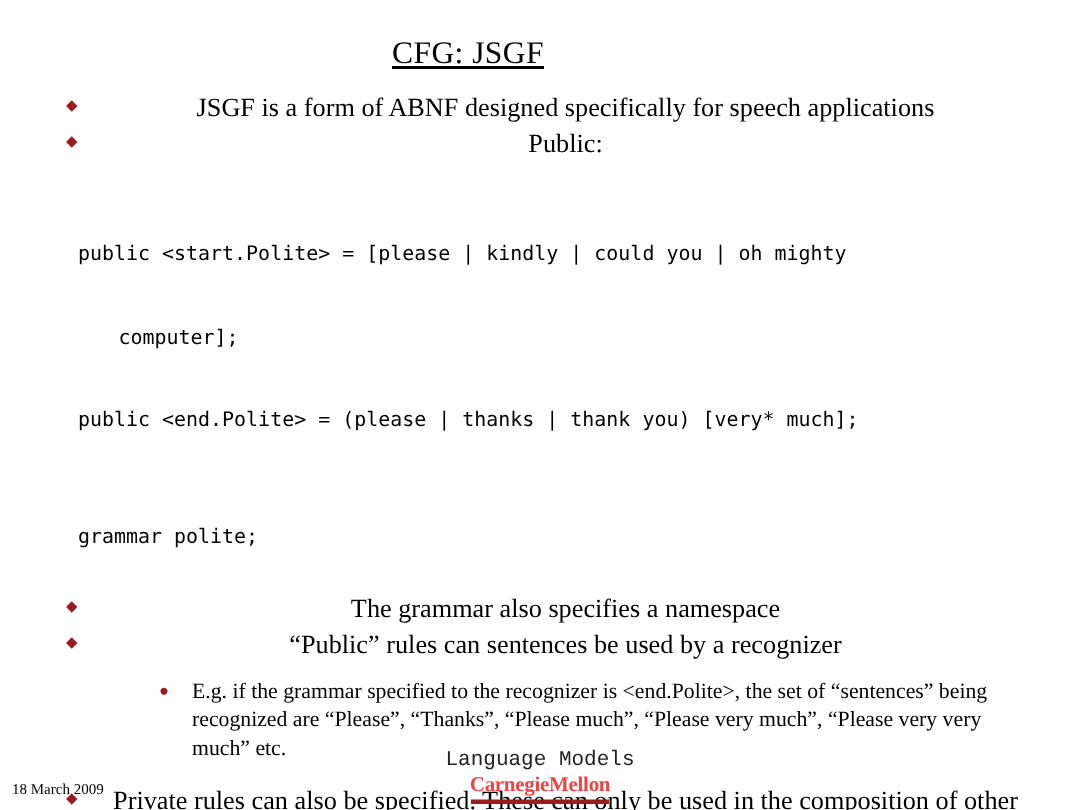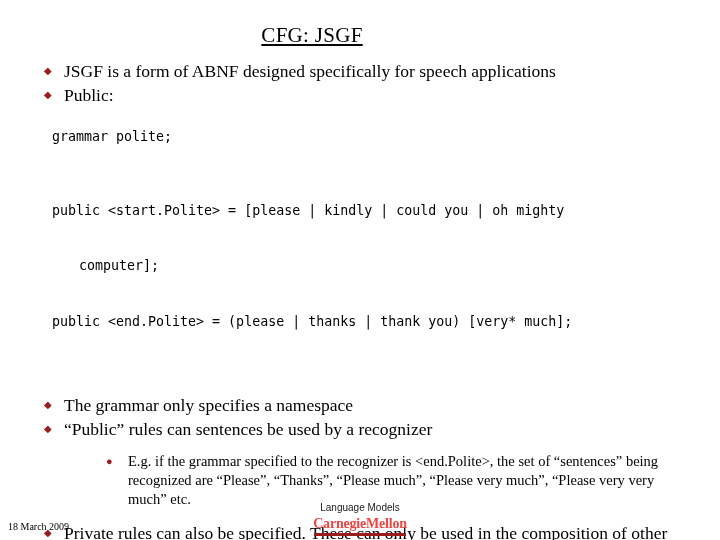--- a/index.html
+++ b/index.html
@@ -54,20 +54,21 @@
     font-size: 10px;
     line-height: 22px;
     width: 24px;
     flex: 0 0 24px;
     text-align: left;
     padding-left: 4px;
     box-sizing: border-box;
   }
   .b1 .txt {
     flex: 1 1 auto;
+    text-align: center;
   }
 
   
   .b2 {
     display: flex;
     align-items: flex-start;
     font-size: 14.5px;
     line-height: 19px;
     margin-left: 66px;
     margin-bottom: 1px;
@@ -106,22 +107,22 @@
     font-family: "Liberation Serif", serif;
   }
   .footer-center {
     position: absolute;
     left: 0;
     bottom: 4px;
     width: 720px;
     text-align: center;
   }
   .footer-center .lm {
-    font-family: Liberation Sans, sans-serif;
-    font-size: 10px;
+    font-family: Liberation Mono, monospace;
+    font-size: 14px;
     color: #222222;
     display: block;
     line-height: 11px;
   }
   .cmu {
     display: inline-block;
     margin-top: 1px;
   }
   .cmu .cmu-text {
     font-family: "Liberation Serif", serif;
@@ -151,33 +152,33 @@
     <div class="b1">
       <span class="mark">◆</span>
       <span class="txt">JSGF is a form of ABNF designed specifically for speech applications</span>
     </div>
 
     <div class="b1">
       <span class="mark">◆</span>
       <span class="txt">Public:</span>
     </div>
 
-    <div class="code code-block1">grammar polite;</div>
-
     <div class="code code-block2">
       <div>public &lt;start.Polite&gt; = [please | kindly | could you | oh mighty</div>
       <div class="indent-cont">computer];</div>
       <div>public &lt;end.Polite&gt; = (please | thanks | thank you) [very* much];</div>
     </div>
 
+    <div class="code code-block1">grammar polite;</div>
+
     <div class="gap-a"></div>
 
     <div class="b1">
       <span class="mark">◆</span>
-      <span class="txt">The grammar only specifies a namespace</span>
+      <span class="txt">The grammar also specifies a namespace</span>
     </div>
 
     <div class="b1">
       <span class="mark">◆</span>
       <span class="txt">“Public” rules can sentences be used by a recognizer</span>
     </div>
 
     <div class="gap-b"></div>
 
     <div class="b2">

